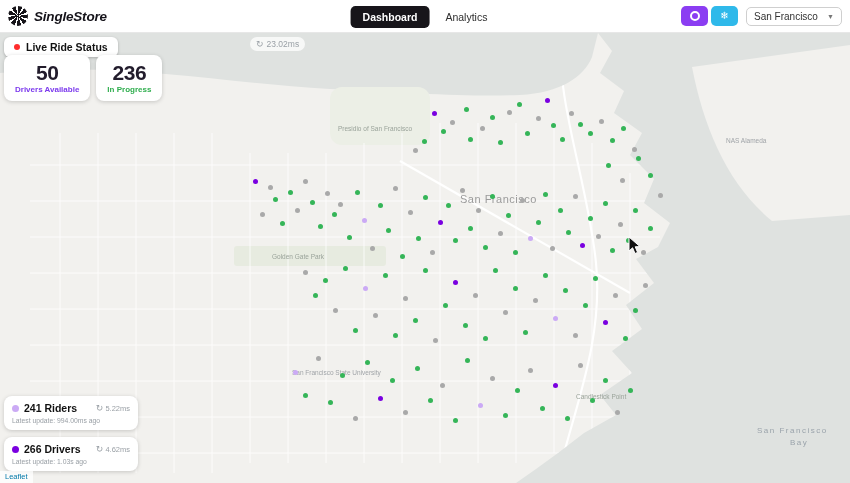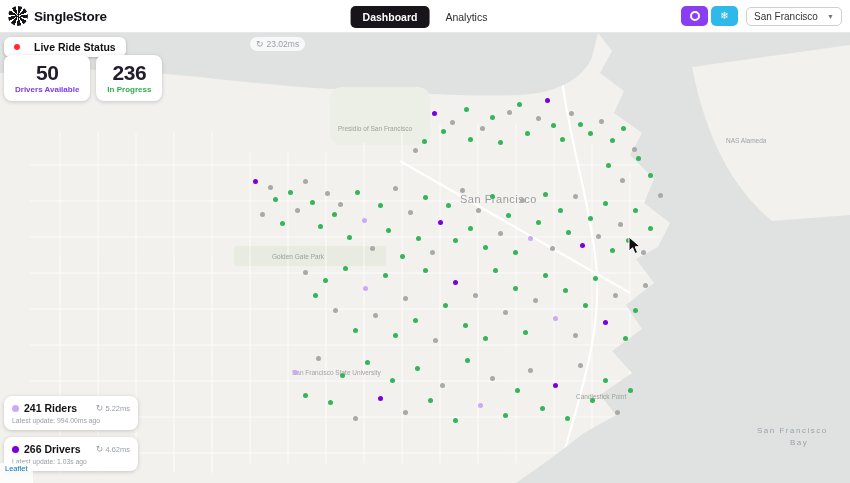--- a/index.html
+++ b/index.html
@@ -7,21 +7,21 @@
   body { font-family:"Liberation Sans", sans-serif; background:#e0e2e1; position:relative; }
   .app { position:absolute; inset:0; width:850px; height:483px; overflow:hidden; }
 
   
   .header { position:absolute; top:0; left:0; width:850px; height:33px; background:#fff;
             border-bottom:1px solid #e7e7e7; display:flex; align-items:center;
             justify-content:space-between; padding:0 8px; z-index:40; }
   .brand { display:flex; align-items:center; gap:6px; }
   .brand-icon { width:20px; height:20px; border-radius:50%;
     background:repeating-conic-gradient(#17151a 0deg 26deg, #ffffff 26deg 40deg); }
-  .brand-text { font-size:13.5px; font-weight:700; color:#15131a; letter-spacing:-0.2px; }
+  .brand-text { font-size:13.5px; font-weight:700; color:#15131a; letter-spacing:-0.2px;font-style:italic; }
   .tabs { position:absolute; left:50%; top:0; height:33px; transform:translateX(-50%);
           display:flex; align-items:center; gap:4px; }
   .tab { font-size:10.5px; padding:5px 12px; border-radius:5px; color:#2e2e2e; cursor:pointer; }
   .tab.active { background:#17151a; color:#fff; font-weight:600; }
   .hright { display:flex; align-items:center; gap:8px; }
   .srcgroup { display:flex; gap:3px; }
   .srcbtn { width:27px; height:20px; border-radius:5px; display:flex; align-items:center;
             justify-content:center; border:none; cursor:pointer; }
   .ring { width:10px; height:10px; border:2px solid #fff; border-radius:50%; display:block; }
   .flake { color:#fff; font-size:10px; line-height:1; }
@@ -30,21 +30,21 @@
                font-size:10px; color:#333; min-width:96px; cursor:pointer; }
   .chev { font-size:7px; color:#777; }
 
   
   .map { position:absolute; top:33px; left:0; width:850px; height:450px; }
   .dot { position:absolute; width:5px; height:5px; border-radius:50%; margin:-2.5px 0 0 -2.5px; }
 
   
   .status-pill { position:absolute; left:4px; top:37px; background:#fff; border-radius:6px;
     box-shadow:0 1px 3px rgba(0,0,0,.25); padding:4px 10px; display:flex; align-items:center;
-    gap:14px; z-index:20; }
+    gap:6px; z-index:20; }
   .live-dot { width:6px; height:6px; border-radius:50%; }
   .status-pill span.txt { font-size:10.5px; font-weight:700; color:#111; }
   .toplat { position:absolute; left:250px; top:37px; display:flex; align-items:center; gap:3px;
     background:rgba(255,255,255,.75); border-radius:8px; padding:2px 6px; z-index:20;
     color:#9aa0a6; font-size:8.5px; }
   .rico { font-size:9px; color:#9aa0a6; line-height:1; }
 
   .stats { position:absolute; left:4px; top:55px; display:flex; gap:6px; z-index:20; }
   .card { background:#fff; border-radius:8px; box-shadow:0 1px 4px rgba(0,0,0,.18);
           padding:6px 11px 7px; text-align:center; min-width:60px; }
@@ -62,21 +62,21 @@
   .refresh-card { position:absolute; right:5px; top:450px; background:#fff; border-radius:6px;
     box-shadow:0 1px 4px rgba(0,0,0,.18); display:flex; align-items:center; gap:6px;
     padding:3px 6px; z-index:20; }
   .refresh-card .rlabel { font-size:8.5px; font-weight:600; color:#222; white-space:nowrap; }
   .mini-select { display:flex; align-items:center; gap:5px; border:1px solid #ccc; border-radius:4px;
     background:#fff; padding:2px 6px; font-size:8.5px; color:#333; cursor:pointer; }
   .iconbtn { width:20px; height:20px; border:1px solid #ddd; border-radius:4px; background:#fff;
     display:flex; align-items:center; justify-content:center; font-size:11px; color:#444; cursor:pointer; }
 
   .attrib { position:absolute; left:0; bottom:0; background:rgba(255,255,255,.75);
-    font-size:7.5px; color:#0078a8; padding:1px 5px 10px; z-index:20; }
+    font-size:7.5px; color:#0078a8; padding:1px 5px 2px; z-index:20; }
 
   .cursor { position:absolute; left:628px; top:236px; z-index:50; pointer-events:none; }
 </style>
 </head>
 <body>
 
 <div class="app">
 
   <div class="map">
     <svg width="850" height="450" viewBox="0 0 850 450">

